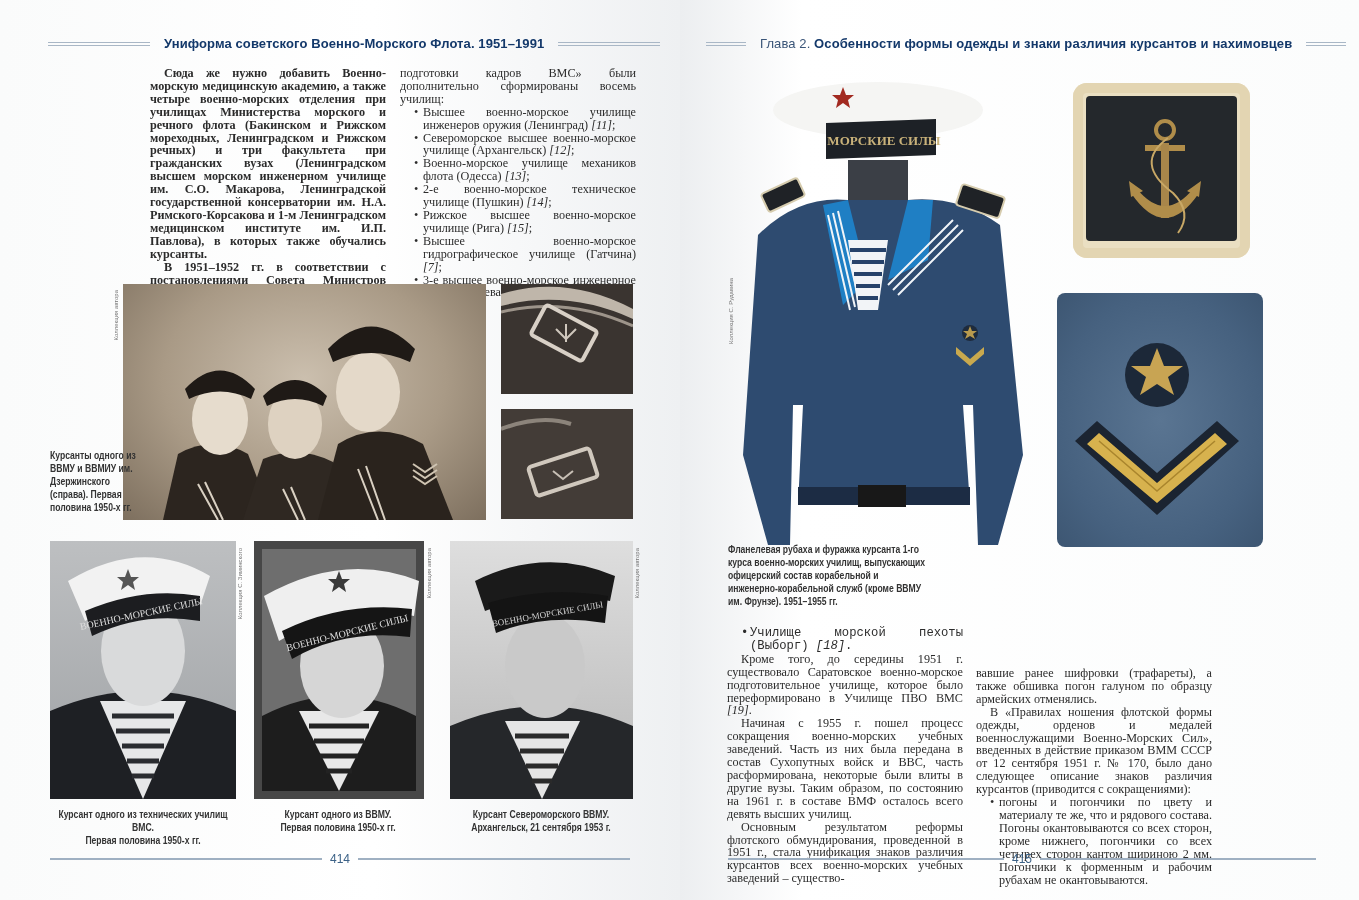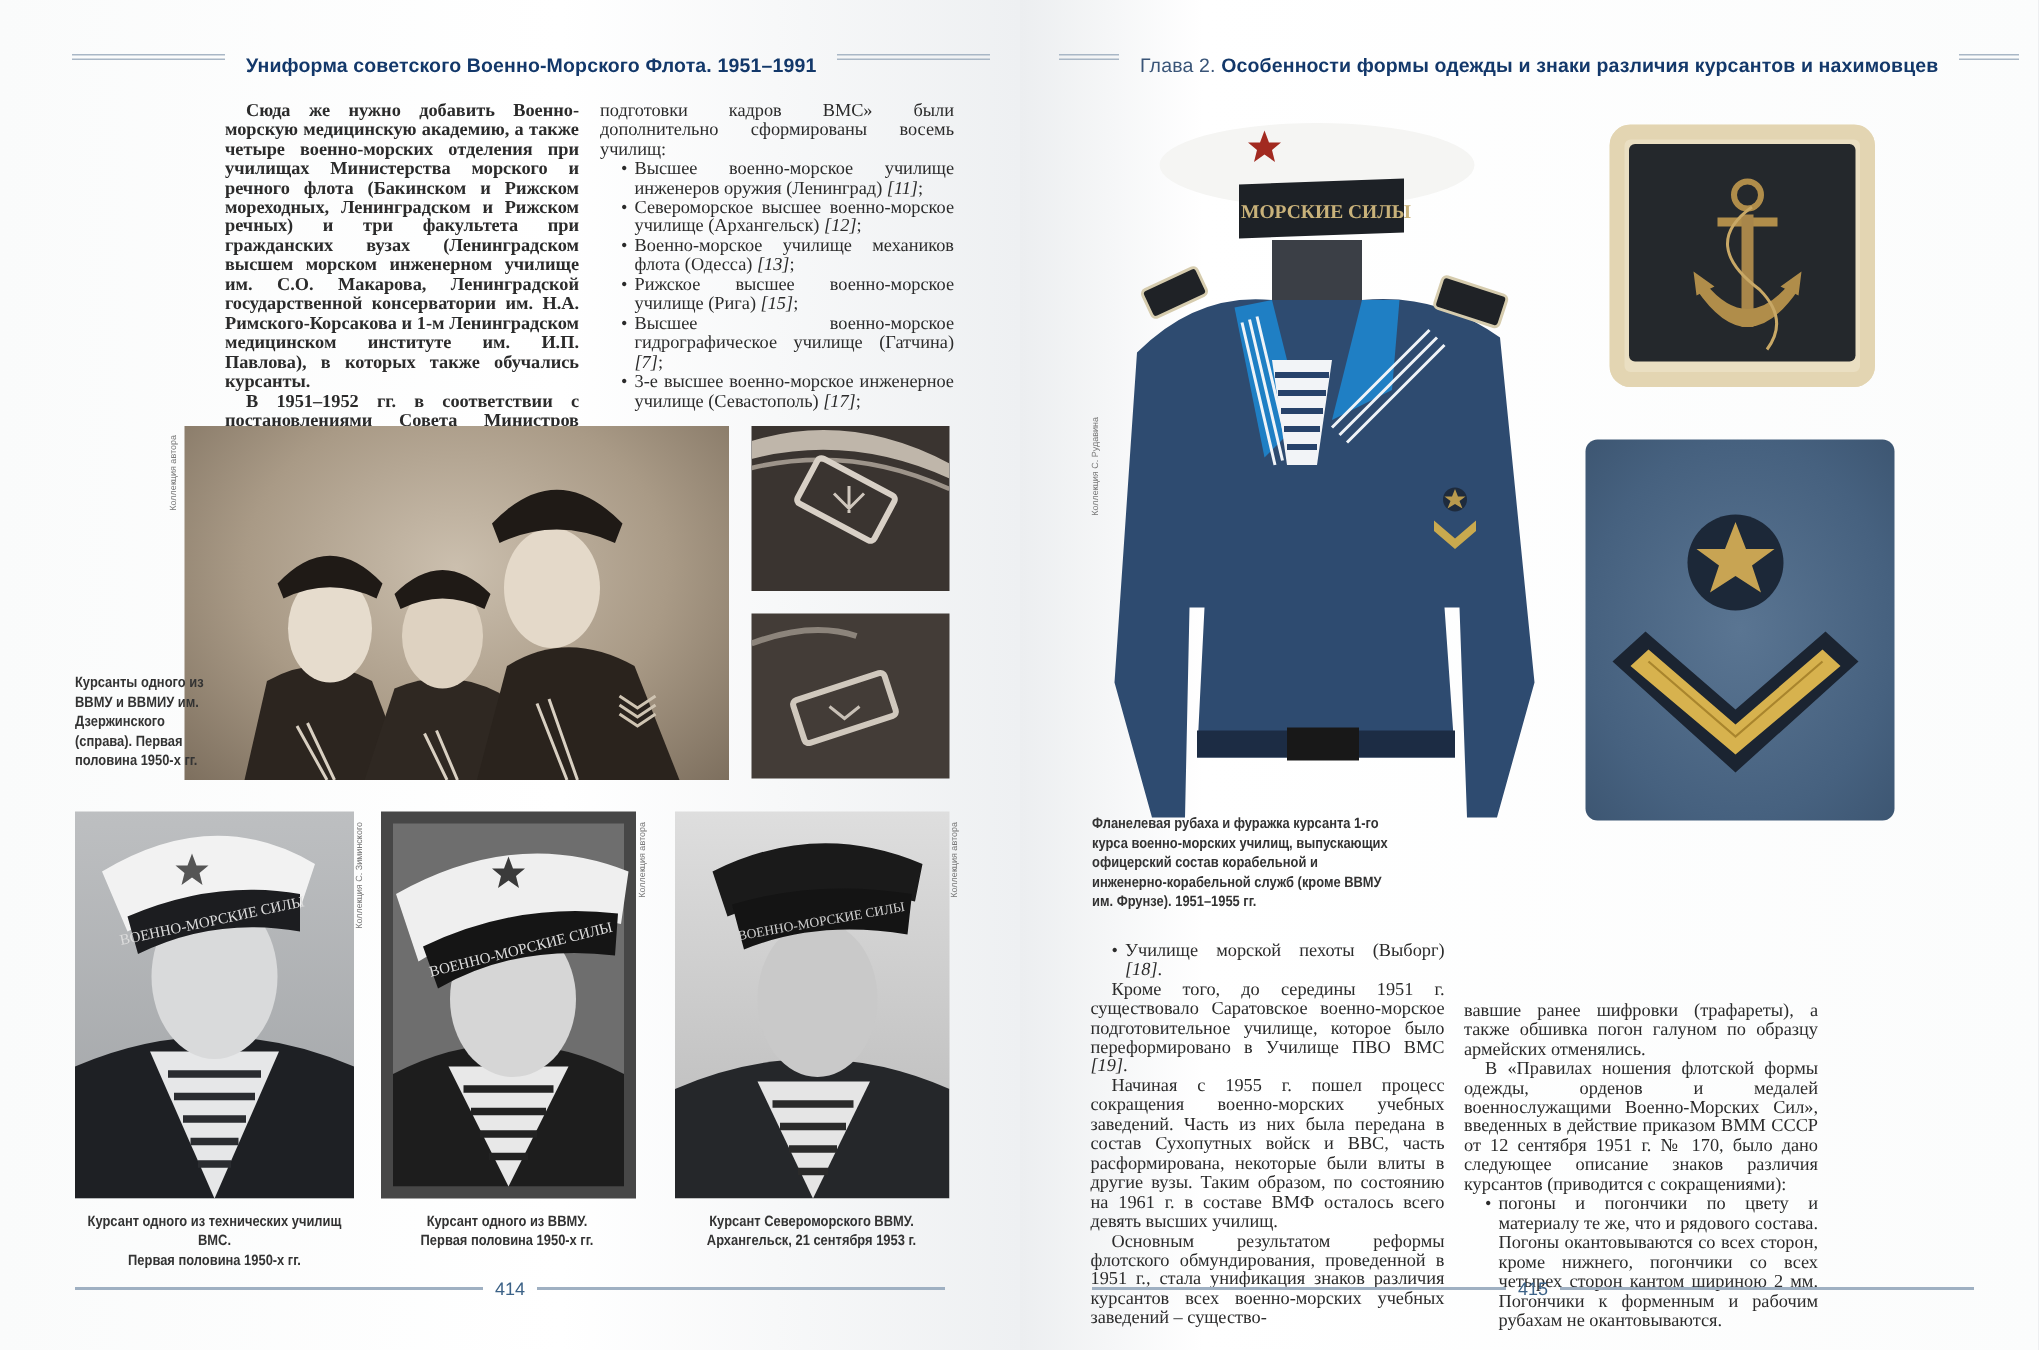--- a/index.html
+++ b/index.html
@@ -4,21 +4,21 @@
 <style>
   * { box-sizing: border-box; margin: 0; padding: 0; }
   html, body { width: 1359px; height: 900px; overflow: hidden; background: #e9ebed; }
   body { position: relative; font-family: "Liberation Serif", serif; color: #2a2a2a; }
 
   .page { position: absolute; top: 0; height: 900px; }
   .page-left { left: 0; width: 680px; background: linear-gradient(90deg, #fafbfb 0%, #ffffff 55%, #eef0f2 100%); }
   .page-right { left: 680px; width: 679px; background: linear-gradient(90deg, #eceef0 0%, #ffffff 18%, #fbfcfc 100%); }
 
   
-  .run-head { position: absolute; top: 36px; display: flex; align-items: flex-start; }
+  .run-head { position: absolute; top: 36px; display: flex; align-items: center; }
   .run-head .bar { height: 4px; border-top: 1.5px solid #a9b7c6; border-bottom: 1.5px solid #a9b7c6; }
   .run-head .title { font-family: "Liberation Sans", sans-serif; font-size: 13px; color: #13386a; white-space: nowrap; padding: 0 14px; letter-spacing: 0.1px; }
   .run-head .title b { font-weight: bold; }
   .run-head .title .light { font-weight: normal; color: #3a5578; }
 
   
   .col { position: absolute; font-size: 12.2px; line-height: 12.9px; text-align: justify; color: #2b2b2b; }
   .col p { text-indent: 14px; }
   .col p.noindent { text-indent: 0; }
   .col ul { list-style: none; padding-left: 14px; }
@@ -53,20 +53,21 @@
     <p>Сюда же нужно добавить Военно-морскую медицинскую академию, а также четыре военно-морских отделения при училищах Министерства морского и речного флота (Бакинском и Рижском мореходных, Ленинградском и Рижском речных) и три факультета при гражданских вузах (Ленинградском высшем морском инженерном училище им. С.О. Макарова, Ленинградской государственной консерватории им. Н.А. Римского-Корсакова и 1-м Ленинградском медицинском институте им. И.П. Павлова), в которых также обучались курсанты.</p>
     <p>В 1951–1952 гг. в соответствии с постановлениями Совета Министров СССР от 18 августа 1951 г. № 3028-1424сс и от 31 августа 1951 г. № 3216-1523сс «О мероприятиях по обеспечению</p>
   </div>
 
   <div class="col" style="left:400px; top:67px; width:236px;">
     <p class="noindent">подготовки кадров ВМС» были дополнительно сформированы восемь училищ:</p>
     <ul>
       <li><span>Высшее военно-морское училище инженеров оружия (Ленинград) </span><span class="ref">[11]</span><span>;</span></li>
       <li><span>Североморское высшее военно-морское училище (Архангельск) </span><span class="ref">[12]</span><span>;</span></li>
       <li><span>Военно-морское училище механиков флота (Одесса) </span><span class="ref">[13]</span><span>;</span></li>
+      <li><span>2-е военно-морское техническое училище (Пушкин) </span><span class="ref">[14]</span><span>;</span></li>
       <li><span>Рижское высшее военно-морское училище (Рига) </span><span class="ref">[15]</span><span>;</span></li>
       <li><span>Высшее военно-морское гидрографическое училище (Гатчина) </span><span class="ref">[7]</span><span>;</span></li>
       <li><span>3-е высшее военно-морское инженерное училище (Севастополь) </span><span class="ref">[17]</span><span>;</span></li>
     </ul>
   </div>
 
   <span class="credit" style="left:113px; top:290px;">Коллекция автора</span>
   <div class="photo" style="left:123px; top:284px; width:363px; height:236px; background: radial-gradient(ellipse at 50% 40%, #cbbfae 0%, #a99a86 55%, #7d6f5e 100%);">
     <svg width="363" height="236" viewBox="0 0 363 236">
 
@@ -229,21 +230,21 @@
       <polygon points="100,55 107,73 126,73 111,84 117,102 100,91 83,102 89,84 74,73 93,73" fill="#c8a453"></polygon>
       <path d="M40 128 L100 180 L160 128 L182 148 L100 222 L18 148 Z" fill="#1b2431"></path>
       <path d="M42 140 L100 190 L158 140 L170 151 L100 210 L30 151 Z" fill="#d7b24e"></path>
       <path d="M42 148 L100 198 L158 148" stroke="#a9852d" stroke-width="1.5" fill="none"></path>
     </svg>
   </div>
 
   <div class="caption" style="left:48px; top:543px; width:235px;">Фланелевая рубаха и фуражка курсанта 1-го курса военно-морских училищ, выпускающих офицерский состав корабельной и инженерно-корабельной служб (кроме ВВМУ им. Фрунзе). 1951–1955 гг.</div>
 
   <div class="col" style="left:47px; top:627px; width:236px;">
-    <ul style="padding-left:14px;">
+    <ul style="padding-left:14px;font-family:Liberation Mono, monospace;">
       <li><span>Училище морской пехоты (Выборг) </span><span class="ref">[18]</span><span>.</span></li>
     </ul>
     <p><span>Кроме того, до середины 1951 г. существовало Саратовское военно-морское подготовительное училище, которое было переформировано в Училище ПВО ВМС </span><span class="ref">[19]</span><span>.</span></p>
     <p>Начиная с 1955 г. пошел процесс сокращения военно-морских учебных заведений. Часть из них была передана в состав Сухопутных войск и ВВС, часть расформирована, некоторые были влиты в другие вузы. Таким образом, по состоянию на 1961 г. в составе ВМФ осталось всего девять высших училищ.</p>
     <p>Основным результатом реформы флотского обмундирования, проведенной в 1951 г., стала унификация знаков различия курсантов всех военно-морских учебных заведений – существо-</p>
   </div>
 
   <div class="col" style="left:296px; top:627px; width:236px;margin-top:40px;">
     <p class="noindent">вавшие ранее шифровки (трафареты), а также обшивка погон галуном по образцу армейских отменялись.</p>
     <p>В «Правилах ношения флотской формы одежды, орденов и медалей военнослужащими Военно-Морских Сил», введенных в действие приказом ВММ СССР от 12 сентября 1951 г. № 170, было дано следующее описание знаков различия курсантов (приводится с сокращениями):</p>

